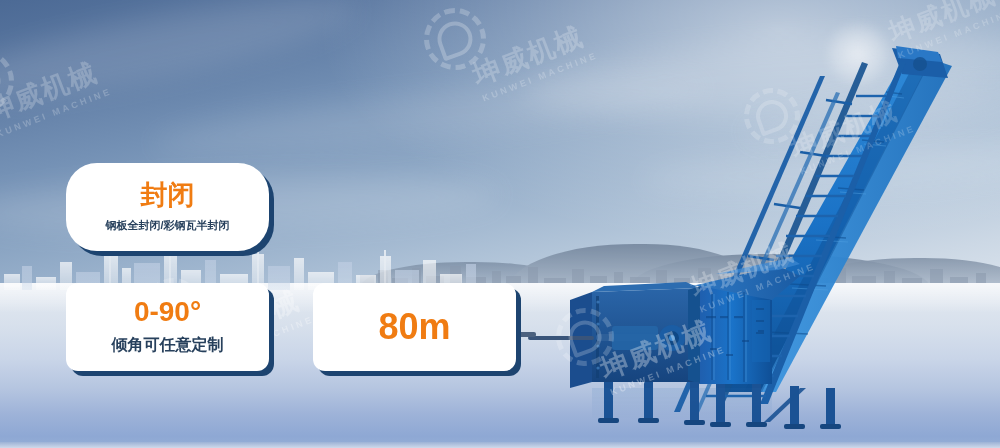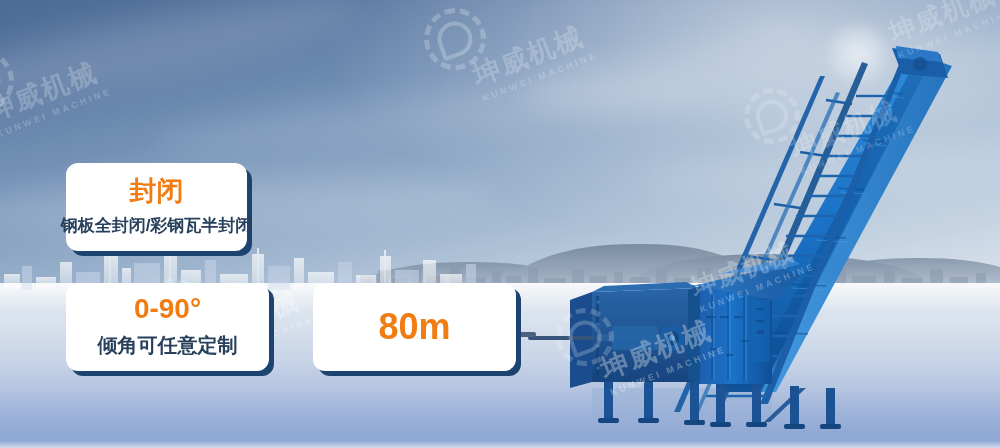--- a/index.html
+++ b/index.html
@@ -165,31 +165,31 @@
     font-weight:bold;
     line-height:1;
     white-space:nowrap;
   }
   .card .small {
     color:#27405c;
     font-weight:bold;
     white-space:nowrap;
     margin-top:9px;
   }
-  #card-0 { left:66px;  top:163px; width:181px; height:88px; }
+  #card-0 { left:66px;  top:163px; width:203px; height:88px;border-radius:31px; }
   #card-1 { left:313px; top:162px; width:203px; height:88px; }
   #card-2 { left:66px;  top:283px; width:203px; height:88px; }
   #card-3 { left:313px; top:283px; width:203px; height:88px; }
 
   #card-0 .big { font-size:27px; }
-  #card-0 .small { font-size:17px; }
+  #card-0 .small { font-size:11px; }
   #card-1 .big { font-size:27px; }
   #card-1 .small { font-size:17px; }
   #card-2 .big { font-size:28px; }
-  #card-2 .small { font-size:20px;text-align:right; }
+  #card-2 .small { font-size:16px;text-align:right; }
   #card-3 .big { font-size:36px; }
   #card-3 .small { font-size:18px; }
 </style>
 </head>
 <body>
 
 <div id="banner">
 
   <div class="sky">
     <div class="sky-wisp w1"></div>

